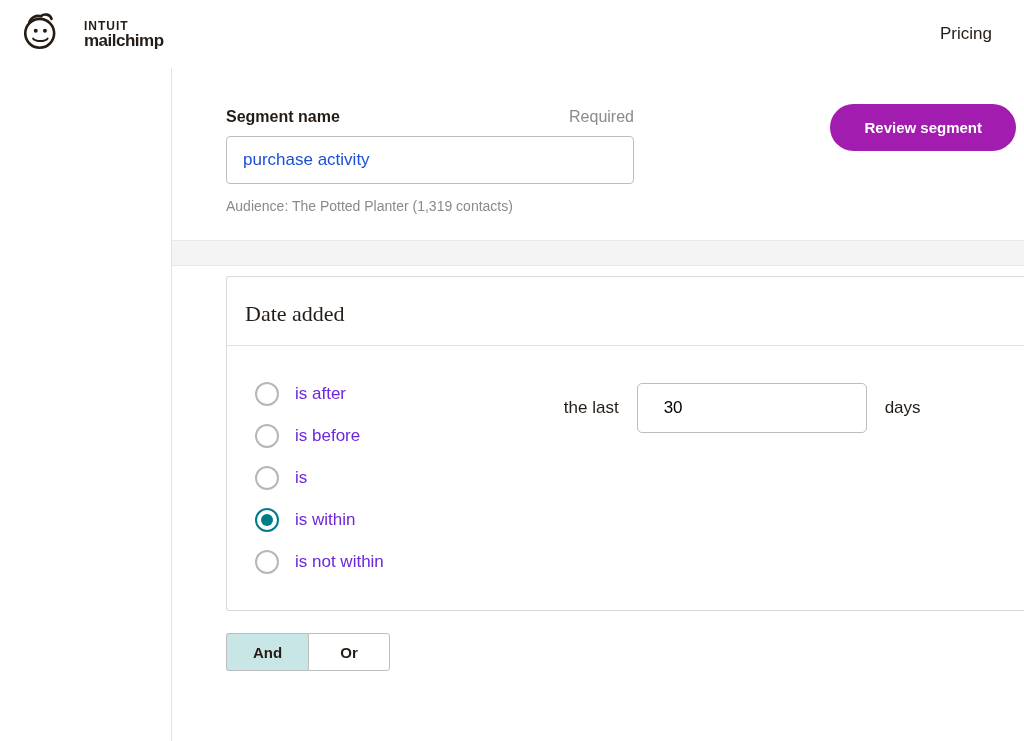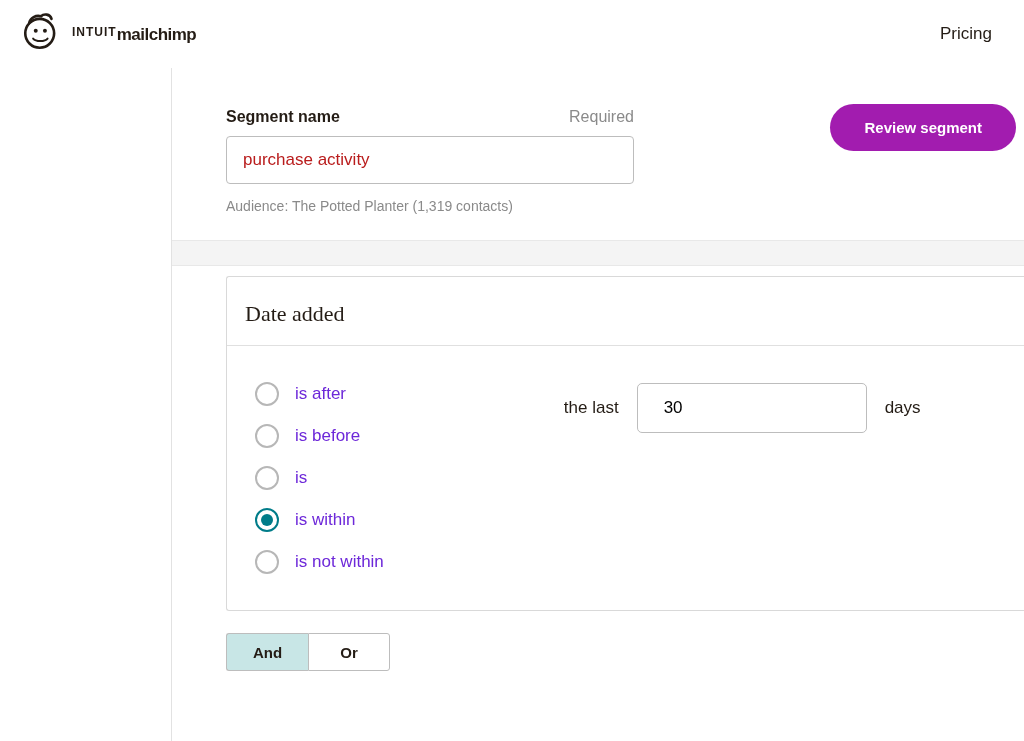--- a/index.html
+++ b/index.html
@@ -13,21 +13,21 @@
     }
 
     .topbar {
       display: flex;
       justify-content: space-between;
       align-items: center;
       padding: 18px 32px 18px 20px;
       height: 68px;
     }
     .logo-wrap { display: flex; align-items: center; gap: 10px; }
-    .logo-text { display: flex; flex-direction: row; line-height: 1; }
+    .logo-text { display: flex; flex-direction: column; line-height: 1; margin-left: 12px; }
     .logo-intuit { font-size: 12px; font-weight: 800; letter-spacing: 1px; text-transform: uppercase; }
     .logo-mailchimp { font-size: 17px; font-weight: 700; letter-spacing: -0.5px; }
     .pricing-link { font-size: 17px; color: #241c15; text-decoration: none; }
 
     .content-wrapper {
       display: flex;
     }
     .left-pad {
       width: 172px;
       border-right: 1px solid #e2e2e2;
@@ -54,21 +54,21 @@
     }
     .segment-label { font-size: 16px; font-weight: 700; }
     .required { font-size: 16px; color: #8a8a8a; }
     .segment-input {
       width: 408px;
       height: 48px;
       border: 1px solid #bdbdbd;
       border-radius: 4px;
       padding: 0 16px;
       font-size: 17px;
-      color: #b91c1c;
+      color: #1d4ed8;
     }
     .audience-line {
       margin-top: 14px;
       font-size: 14px;
       color: #8a8a8a;
     }
 
     .review-btn {
       background: #a21caf;
       color: #fff;

